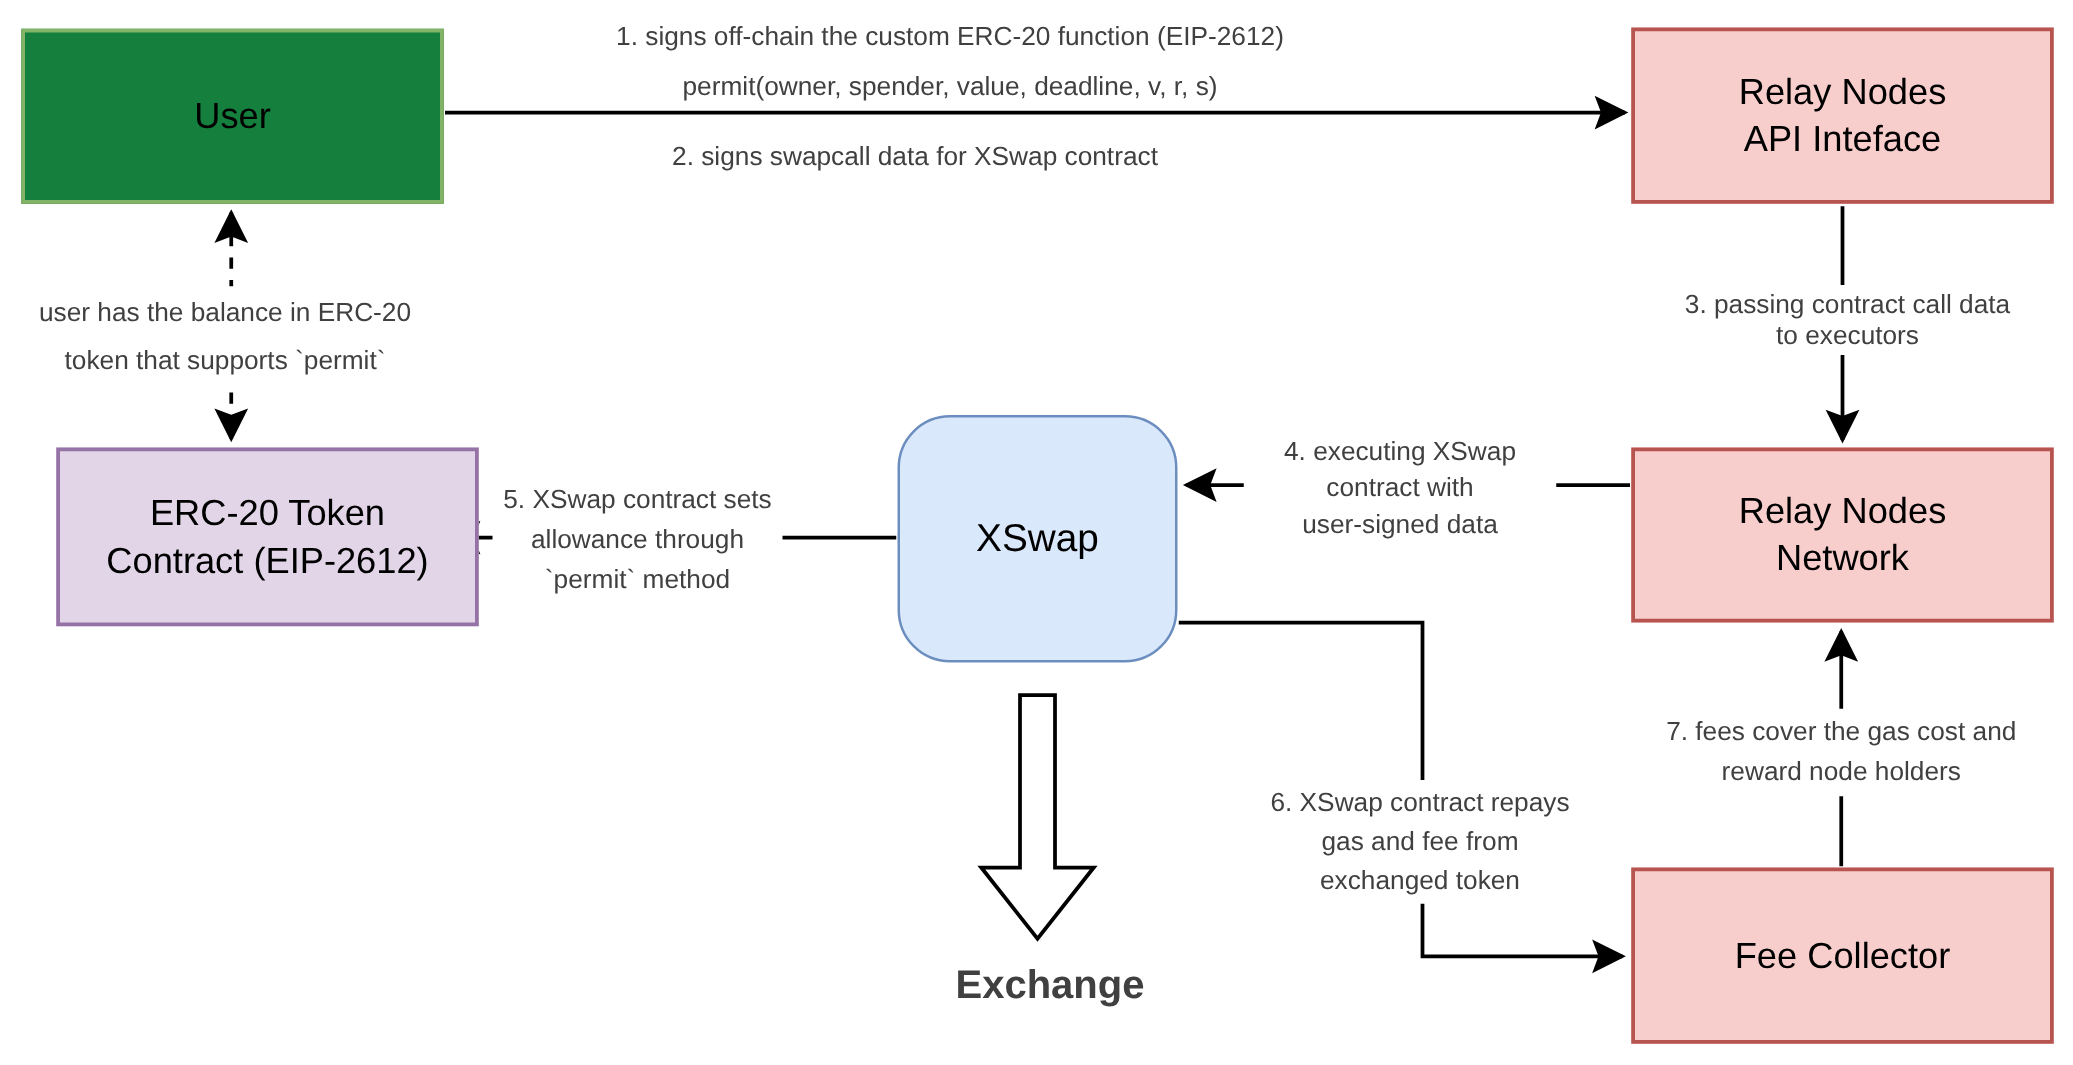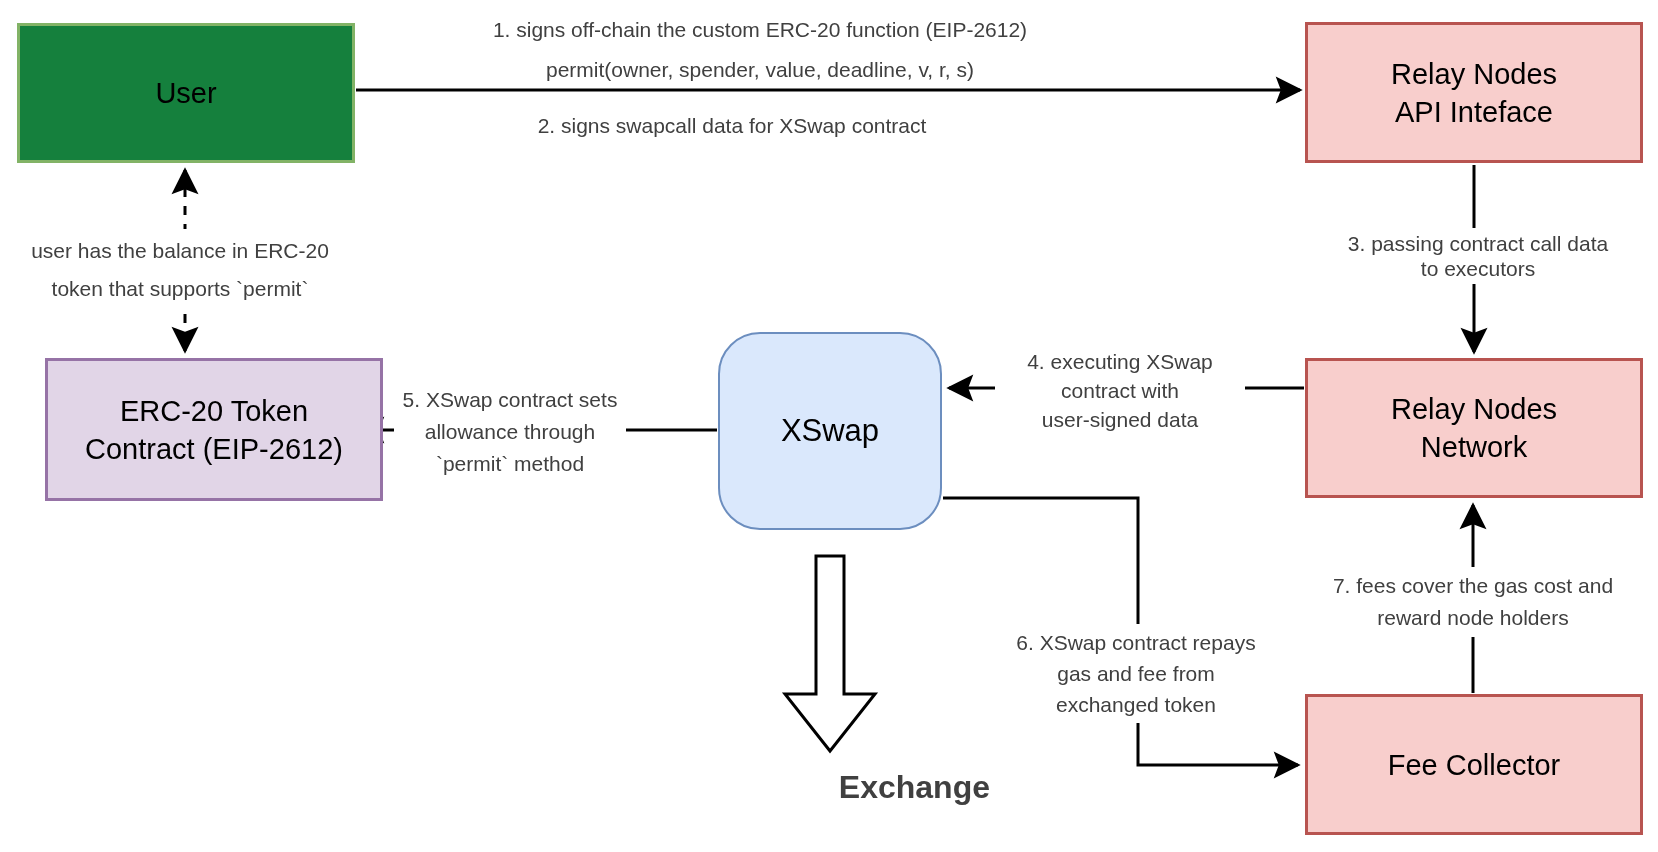--- a/index.html
+++ b/index.html
@@ -35,21 +35,21 @@
   }
   .masked{background:#ffffff;}
   .note-step1{left:450px;top:10px;width:620px;line-height:40px;}
   .note-step2{left:492px;top:109px;width:480px;line-height:33px;}
   .note-balance{left:10px;top:229px;width:340px;line-height:38px;padding:3px 0;}
   .note-step3{left:1308px;top:228px;width:340px;line-height:25px;padding:3px 0;}
   .note-step4{left:995px;top:344px;width:250px;line-height:29px;padding:3px 0;}
   .note-step5{left:394px;top:381px;width:232px;line-height:32px;padding:3px 0;}
   .note-step6{left:996px;top:580px;width:280px;line-height:31px;padding:3px 0;margin-top:44px;}
   .note-step7{left:1303px;top:567px;width:340px;line-height:32px;padding:3px 0;}
-  .note-exchange{left:690px;top:767px;width:300px;font-size:32px;font-weight:bold;line-height:40px;text-align:right;}
+  .note-exchange{left:690px;top:767px;width:300px;font-size:32px;font-weight:bold;line-height:40px;}
 </style>
 </head>
 <body>
 
 <div id="canvas">
 
   <svg id="wires" viewBox="0 0 1658 852" xmlns="http://www.w3.org/2000/svg">
     <defs>
       <marker id="ah" viewBox="0 0 10 10" markerWidth="10" markerHeight="10" refX="8.6" refY="5" orient="auto-start-reverse" markerUnits="strokeWidth">
         <path d="M0.5,0.5 L9.5,5 L0.5,9.5 L2.2,5 Z" fill="#000000"></path>

